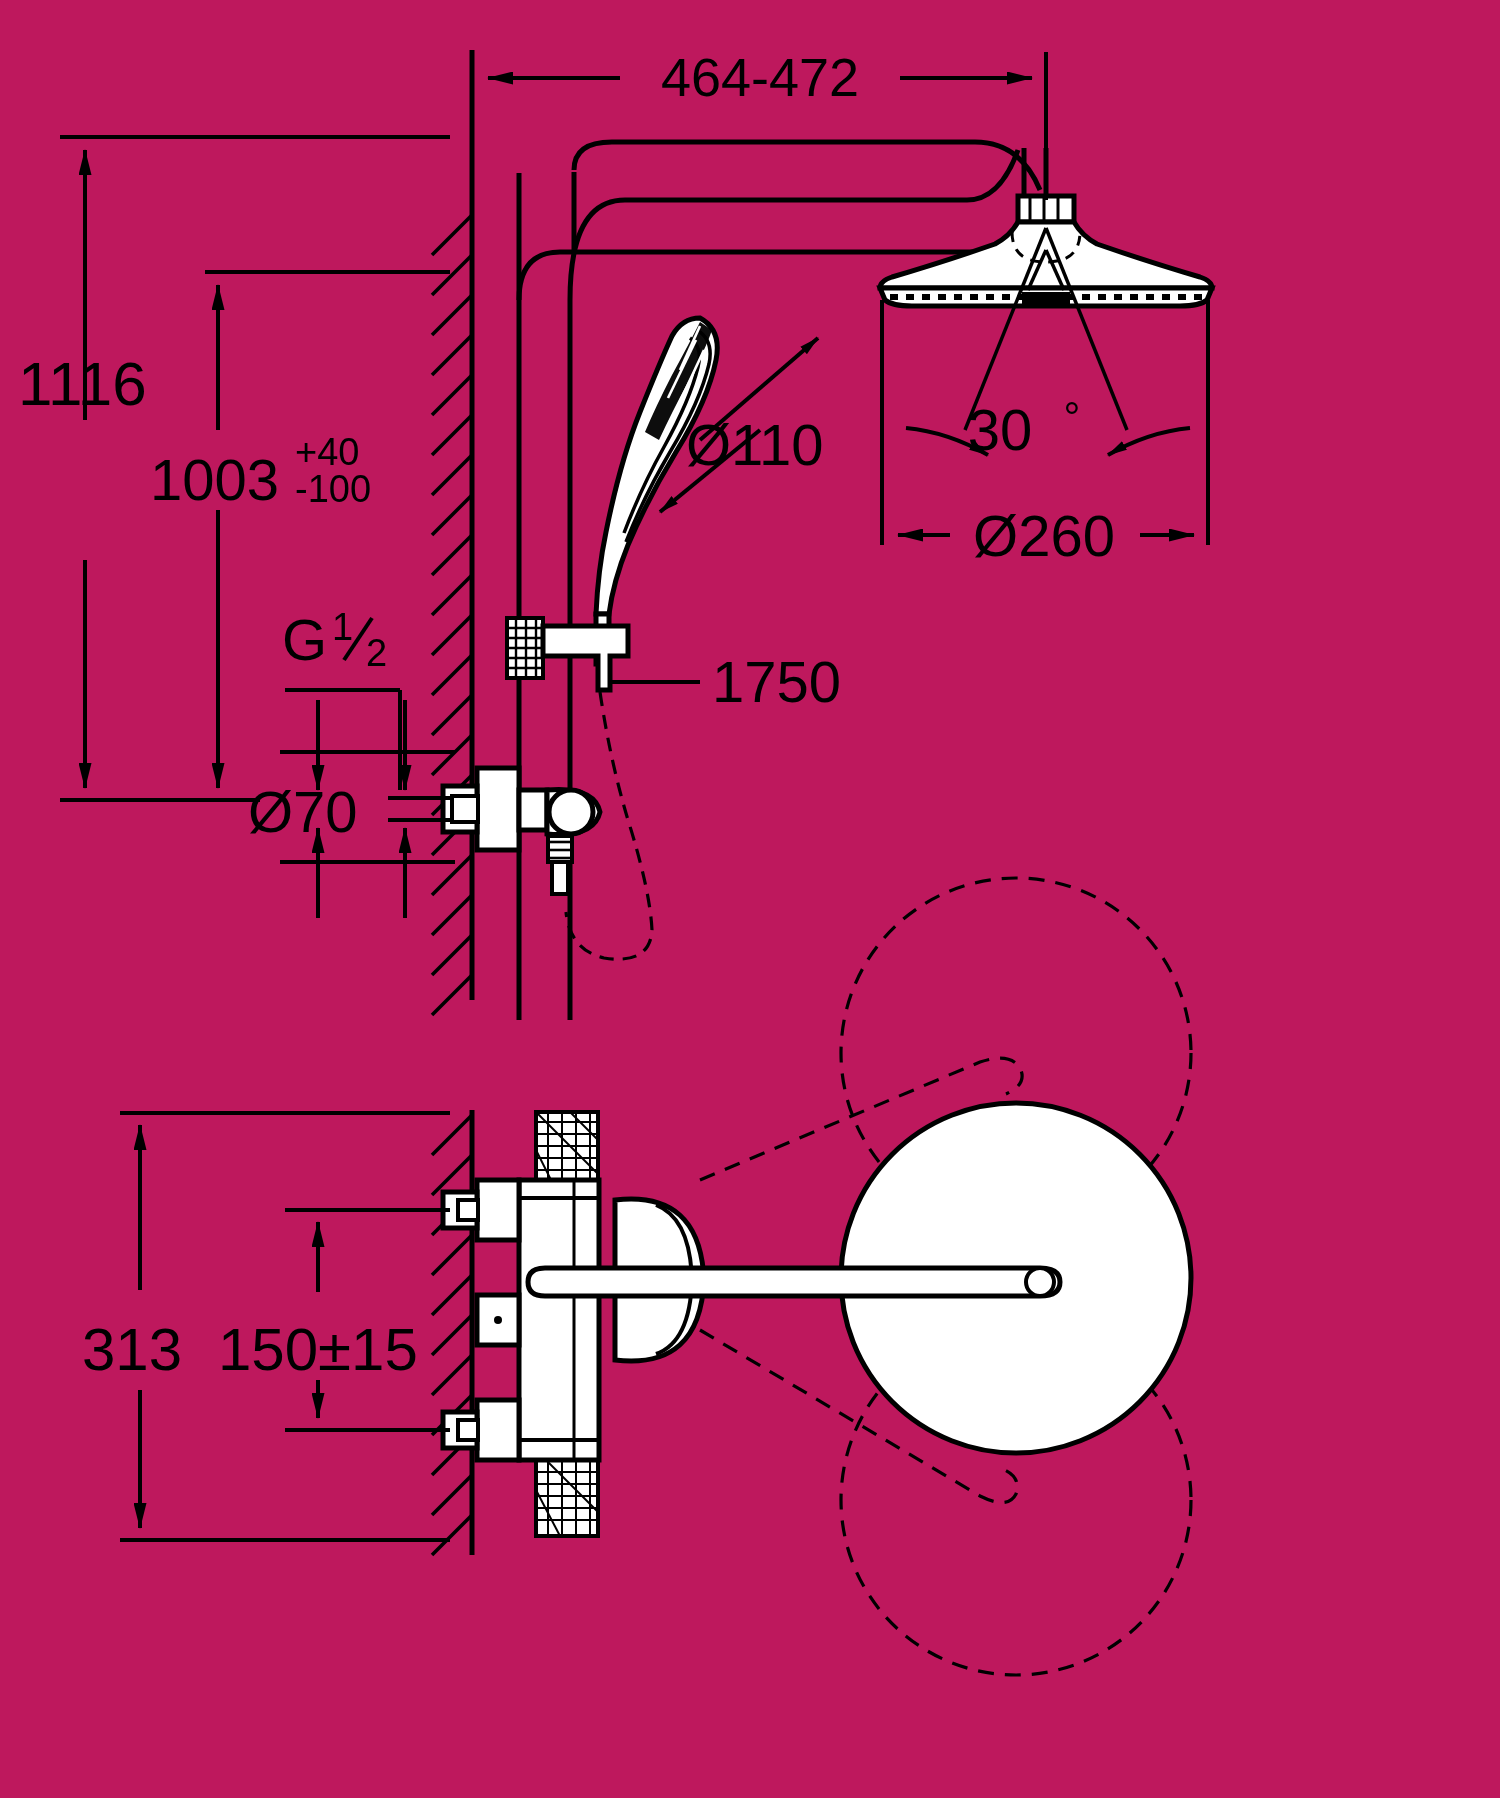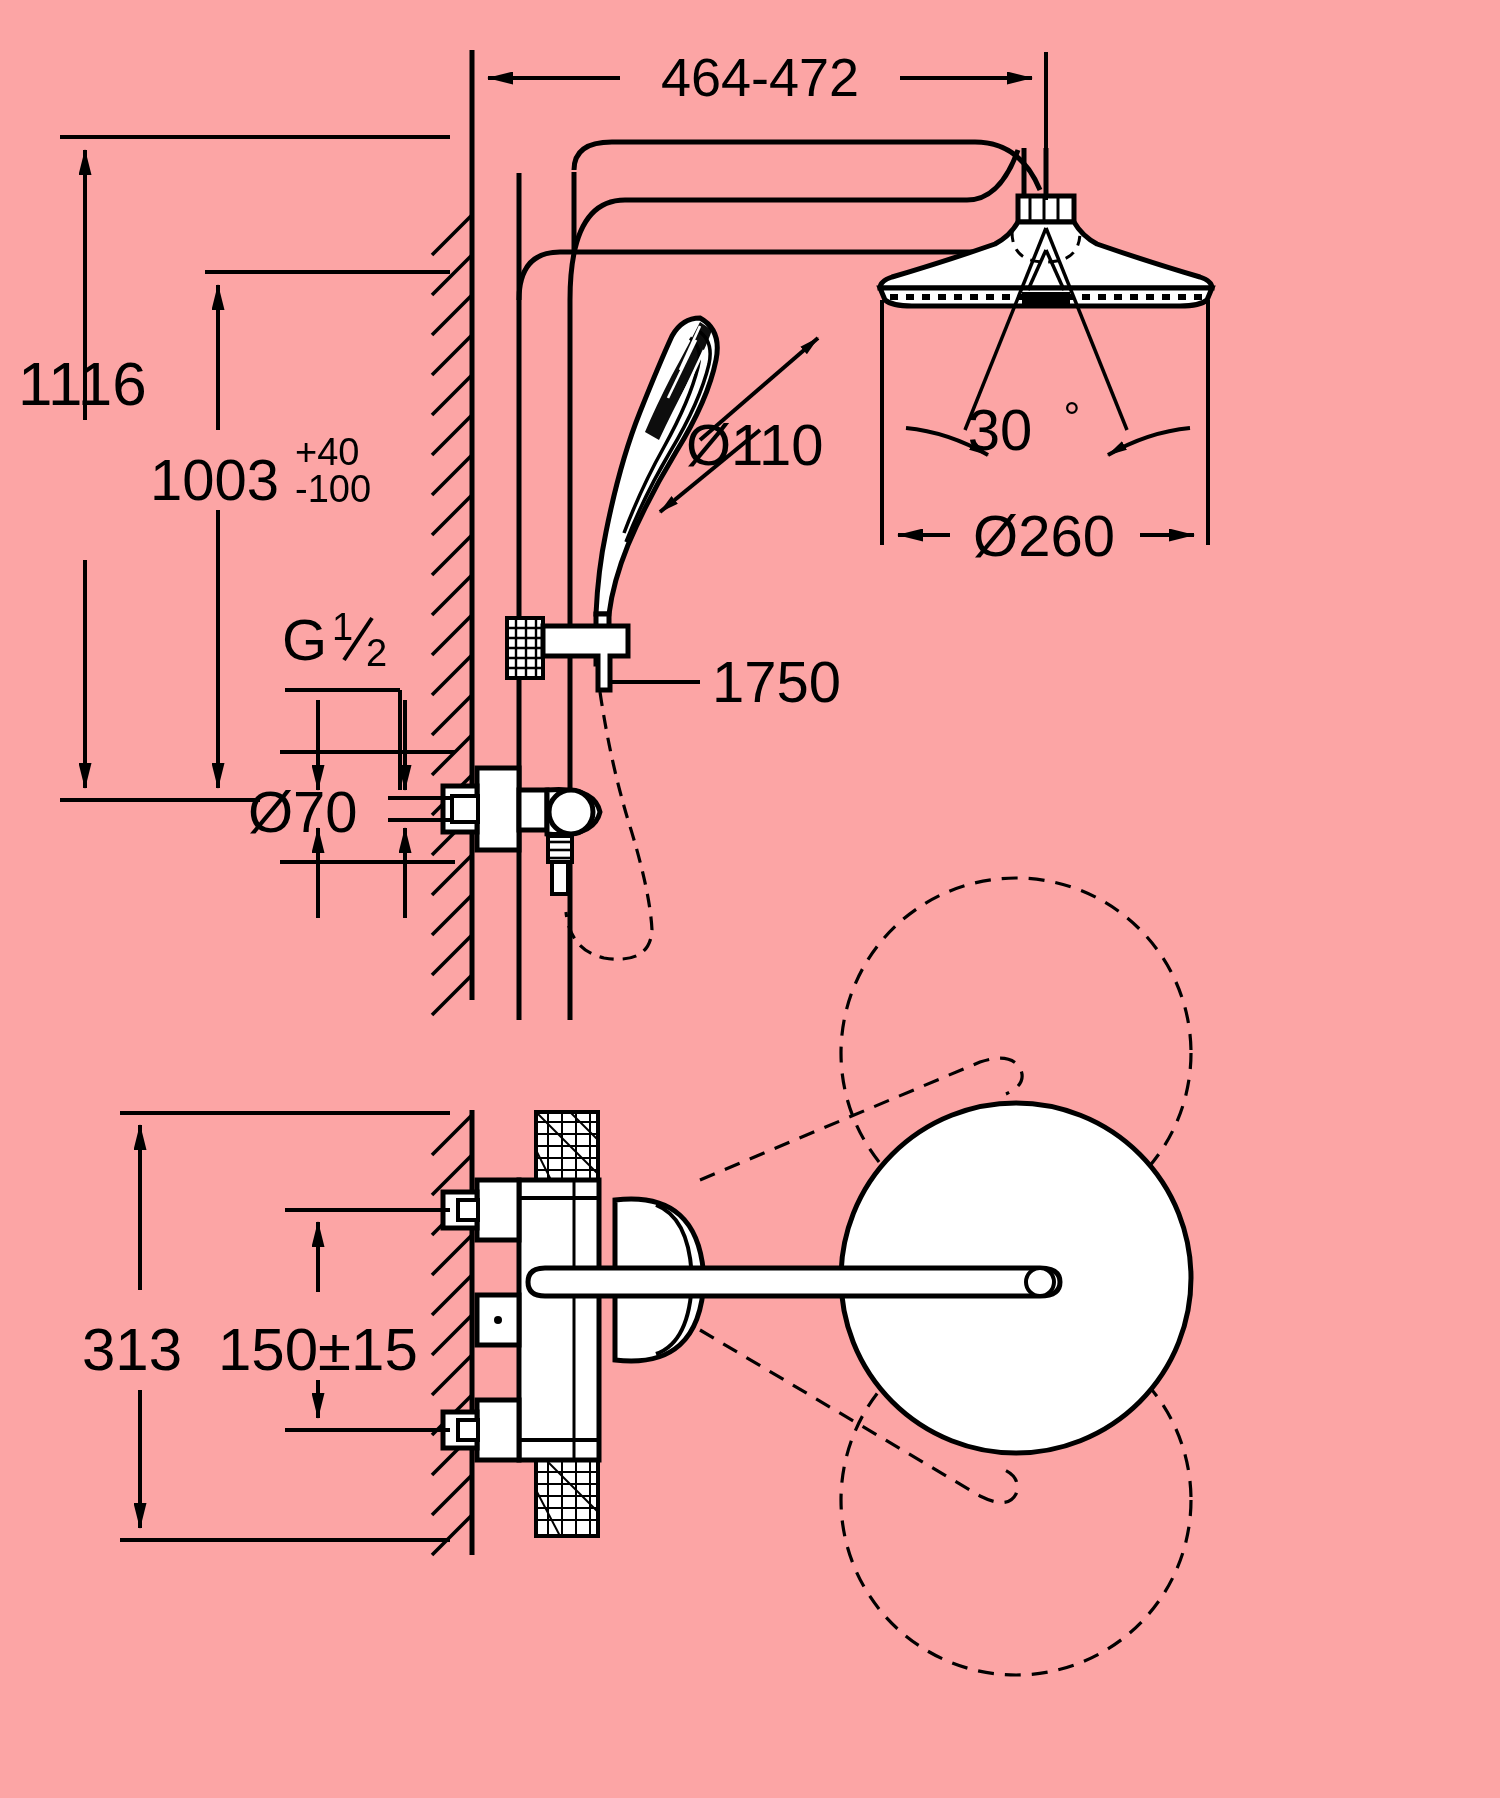--- a/index.html
+++ b/index.html
@@ -7,21 +7,21 @@
     padding: 0;
     background: #ffffff;
   }
   body {
     font-family: "Liberation Sans", sans-serif;
   }
   #sheet {
     position: relative;
     width: 1500px;
     height: 1798px;
-    background: #fca5a5;
+    background: #be185d;
     overflow: hidden;
   }
   #drawing {
     position: absolute;
     left: 0;
     top: 0;
   }
   .dim-text {
     font-family: "Liberation Sans", sans-serif;
     fill: #000000;

